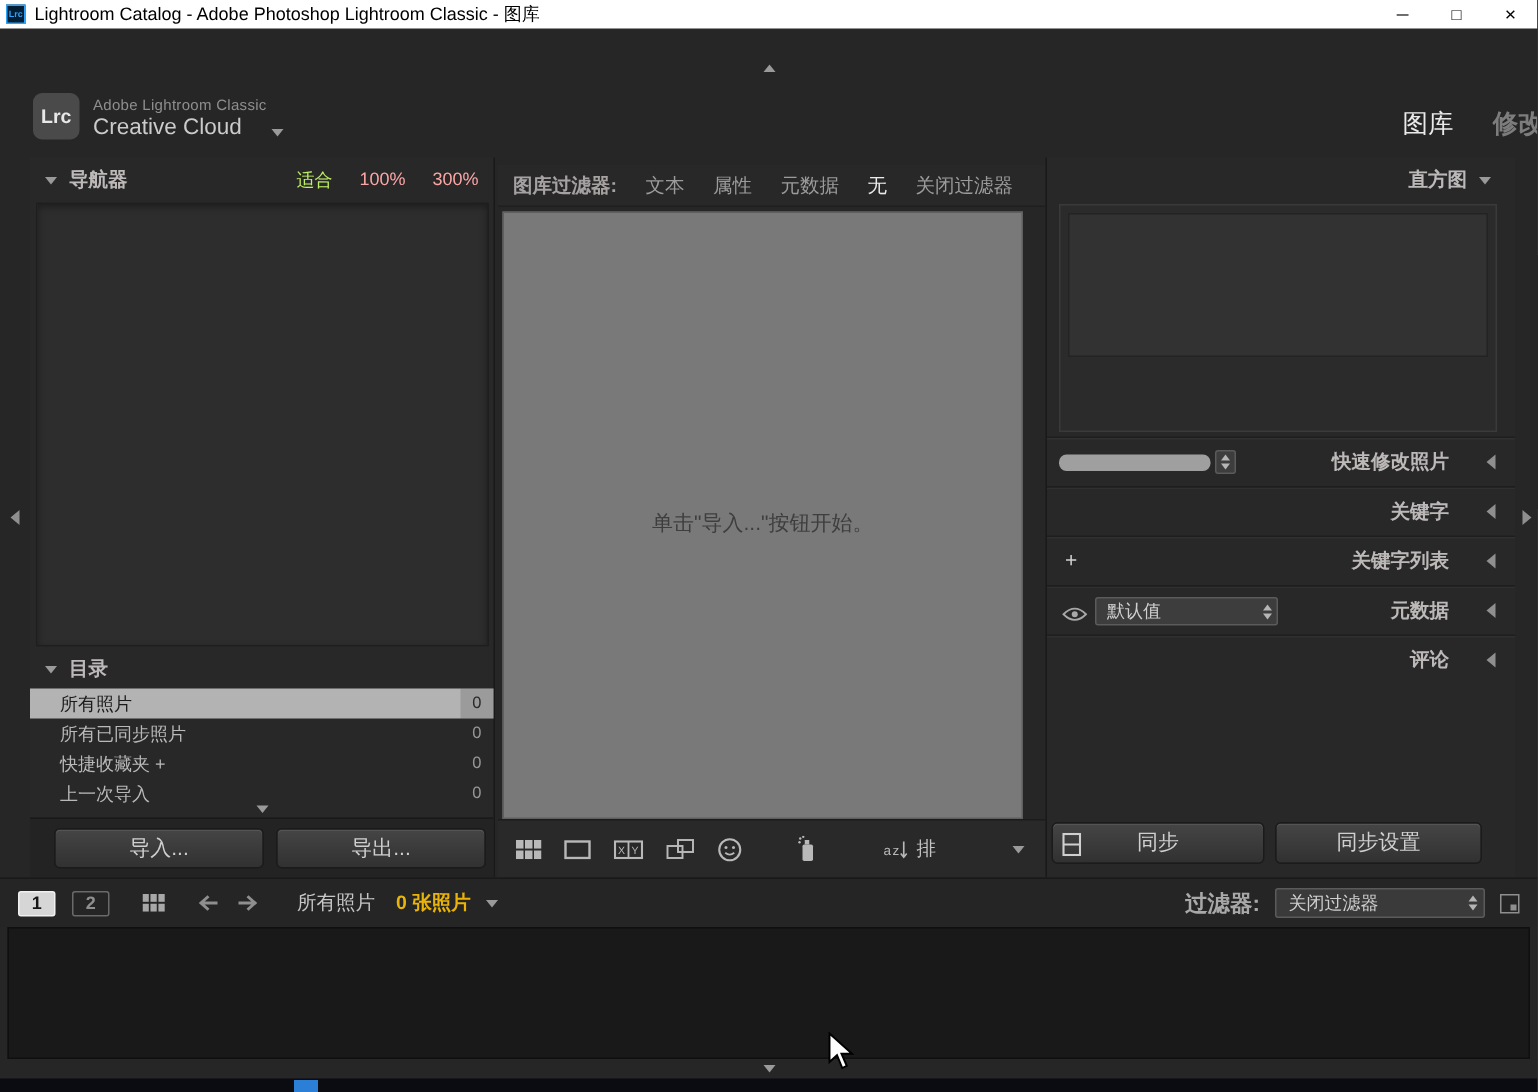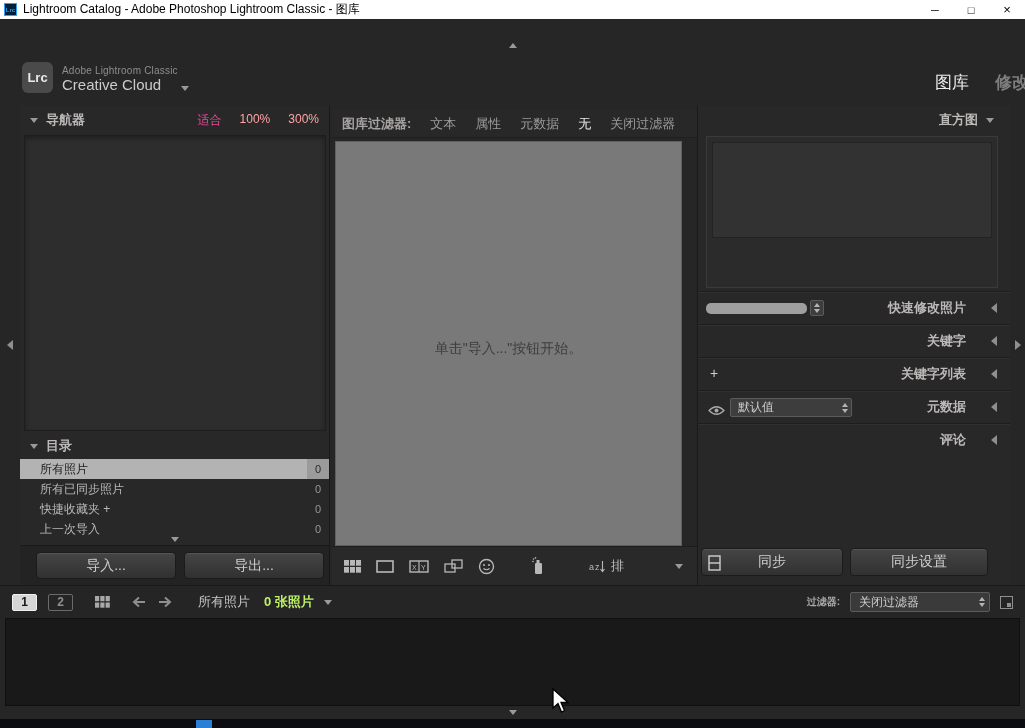--- a/index.html
+++ b/index.html
@@ -50,21 +50,21 @@
   
   .edge-left  { position:absolute; left:0; top:65px; width:20px; height:480px; display:flex; align-items:center; justify-content:center; }
   .edge-right { position:absolute; right:0; top:65px; width:15px; height:480px; display:flex; align-items:center; justify-content:center; }
 
   
   .lpanel { position:absolute; left:20px; top:65px; width:310px; height:480px; background:#282828;
             border-right:1px solid #191919; }
   .lp-header { height:30px; display:flex; align-items:center; padding:0 10px; gap:8px; }
   .lp-title { font-size:13px; font-weight:bold; color:#bdb9b9; }
   .zoom-opts { margin-left:auto; display:flex; gap:18px; font-size:12px; }
-  .zoom-opt { color:#fca5a5; } .zoom-opt.active { color:#ec4899; }
+  .zoom-opt { color:#fca5a5; } .zoom-opt.active { color:#bef264; }
   .nav-preview { position:absolute; left:4px; top:30px; width:302px; height:296px; background:#2d2d2d;
                  border:1px solid #1e1e1e; box-shadow:inset 0 2px 5px rgba(0,0,0,.35); }
   .catalog-header { position:absolute; top:328px; left:0; right:0; height:26px;
                     display:flex; align-items:center; padding:0 10px; gap:8px; }
   .catalog-list { position:absolute; top:354px; left:0; right:0; }
   .cat-item { height:20px; display:flex; align-items:center; padding:0 0 0 20px; font-size:12px; color:#b9b9b9; }
   .cat-count { margin-left:auto; font-size:11px; color:#969696; padding:0 8px; height:100%;
                display:flex; align-items:center; }
   .cat-item.selected { background:#b3b3b3; color:#1b1b1b; }
   .cat-item.selected .cat-count { color:#2a2a2a; background:rgba(0,0,0,0.13); }
@@ -127,24 +127,24 @@
   .fs-bar { position:absolute; left:0; right:0; top:545px; height:33px; background:#252525;
             border-top:1px solid #191919; display:flex; align-items:center; padding:0 12px; }
   .mon-btn { width:25px; height:17px; border-radius:2px; display:flex; align-items:center; justify-content:center;
              font-size:12px; font-weight:bold; }
   .mon-btn.active { background:#d6d6d6; color:#161616; border:1px solid #f0f0f0; }
   .mon-btn.inactive { background:transparent; color:#8f8f8f; border:1px solid #6a6a6a; margin-left:11px; }
   .fs-grid { margin-left:22px; }
   .fs-back { margin-left:22px; }
   .fs-fwd { margin-left:12px; }
   .fs-source { margin-left:26px; font-size:13px; color:#c6c6c6; }
-  .fs-count { margin-left:14px; font-size:13px; font-weight:bold; color:#bef264; }
+  .fs-count { margin-left:14px; font-size:13px; font-weight:bold; color:#eab308; }
   .fs-src-caret { margin-left:10px; }
   .fs-right { margin-left:auto; display:flex; align-items:center; gap:10px; }
-  .fs-filter-label { font-size:10px; font-weight:bold; color:#a8a8a8;text-align:right; }
+  .fs-filter-label { font-size:15px; font-weight:bold; color:#a8a8a8;text-align:right; }
   .fs-dropdown { width:140px; height:20px; background:#3a3a3a; border:1px solid #5b5b5b; border-radius:2px;
                  display:flex; align-items:center; padding:0 4px 0 8px; gap:4px; }
   .fs-dd-label { font-size:12px; color:#cfcfcf; margin-right:auto; }
   .fs-mini-icon { width:13px; height:13px; border:1px solid #8f8f8f; position:relative; }
   .fs-mini-icon::after { content:""; position:absolute; right:1px; bottom:1px; width:4px; height:4px; background:#8f8f8f; }
 
   
   .filmstrip { position:absolute; left:5px; right:5px; top:578px; height:88px; background:#191919;
                border:1px solid #0f0f0f; }
   .fs-bottom { position:absolute; left:0; right:0; top:666px; height:13px; background:#262626;

